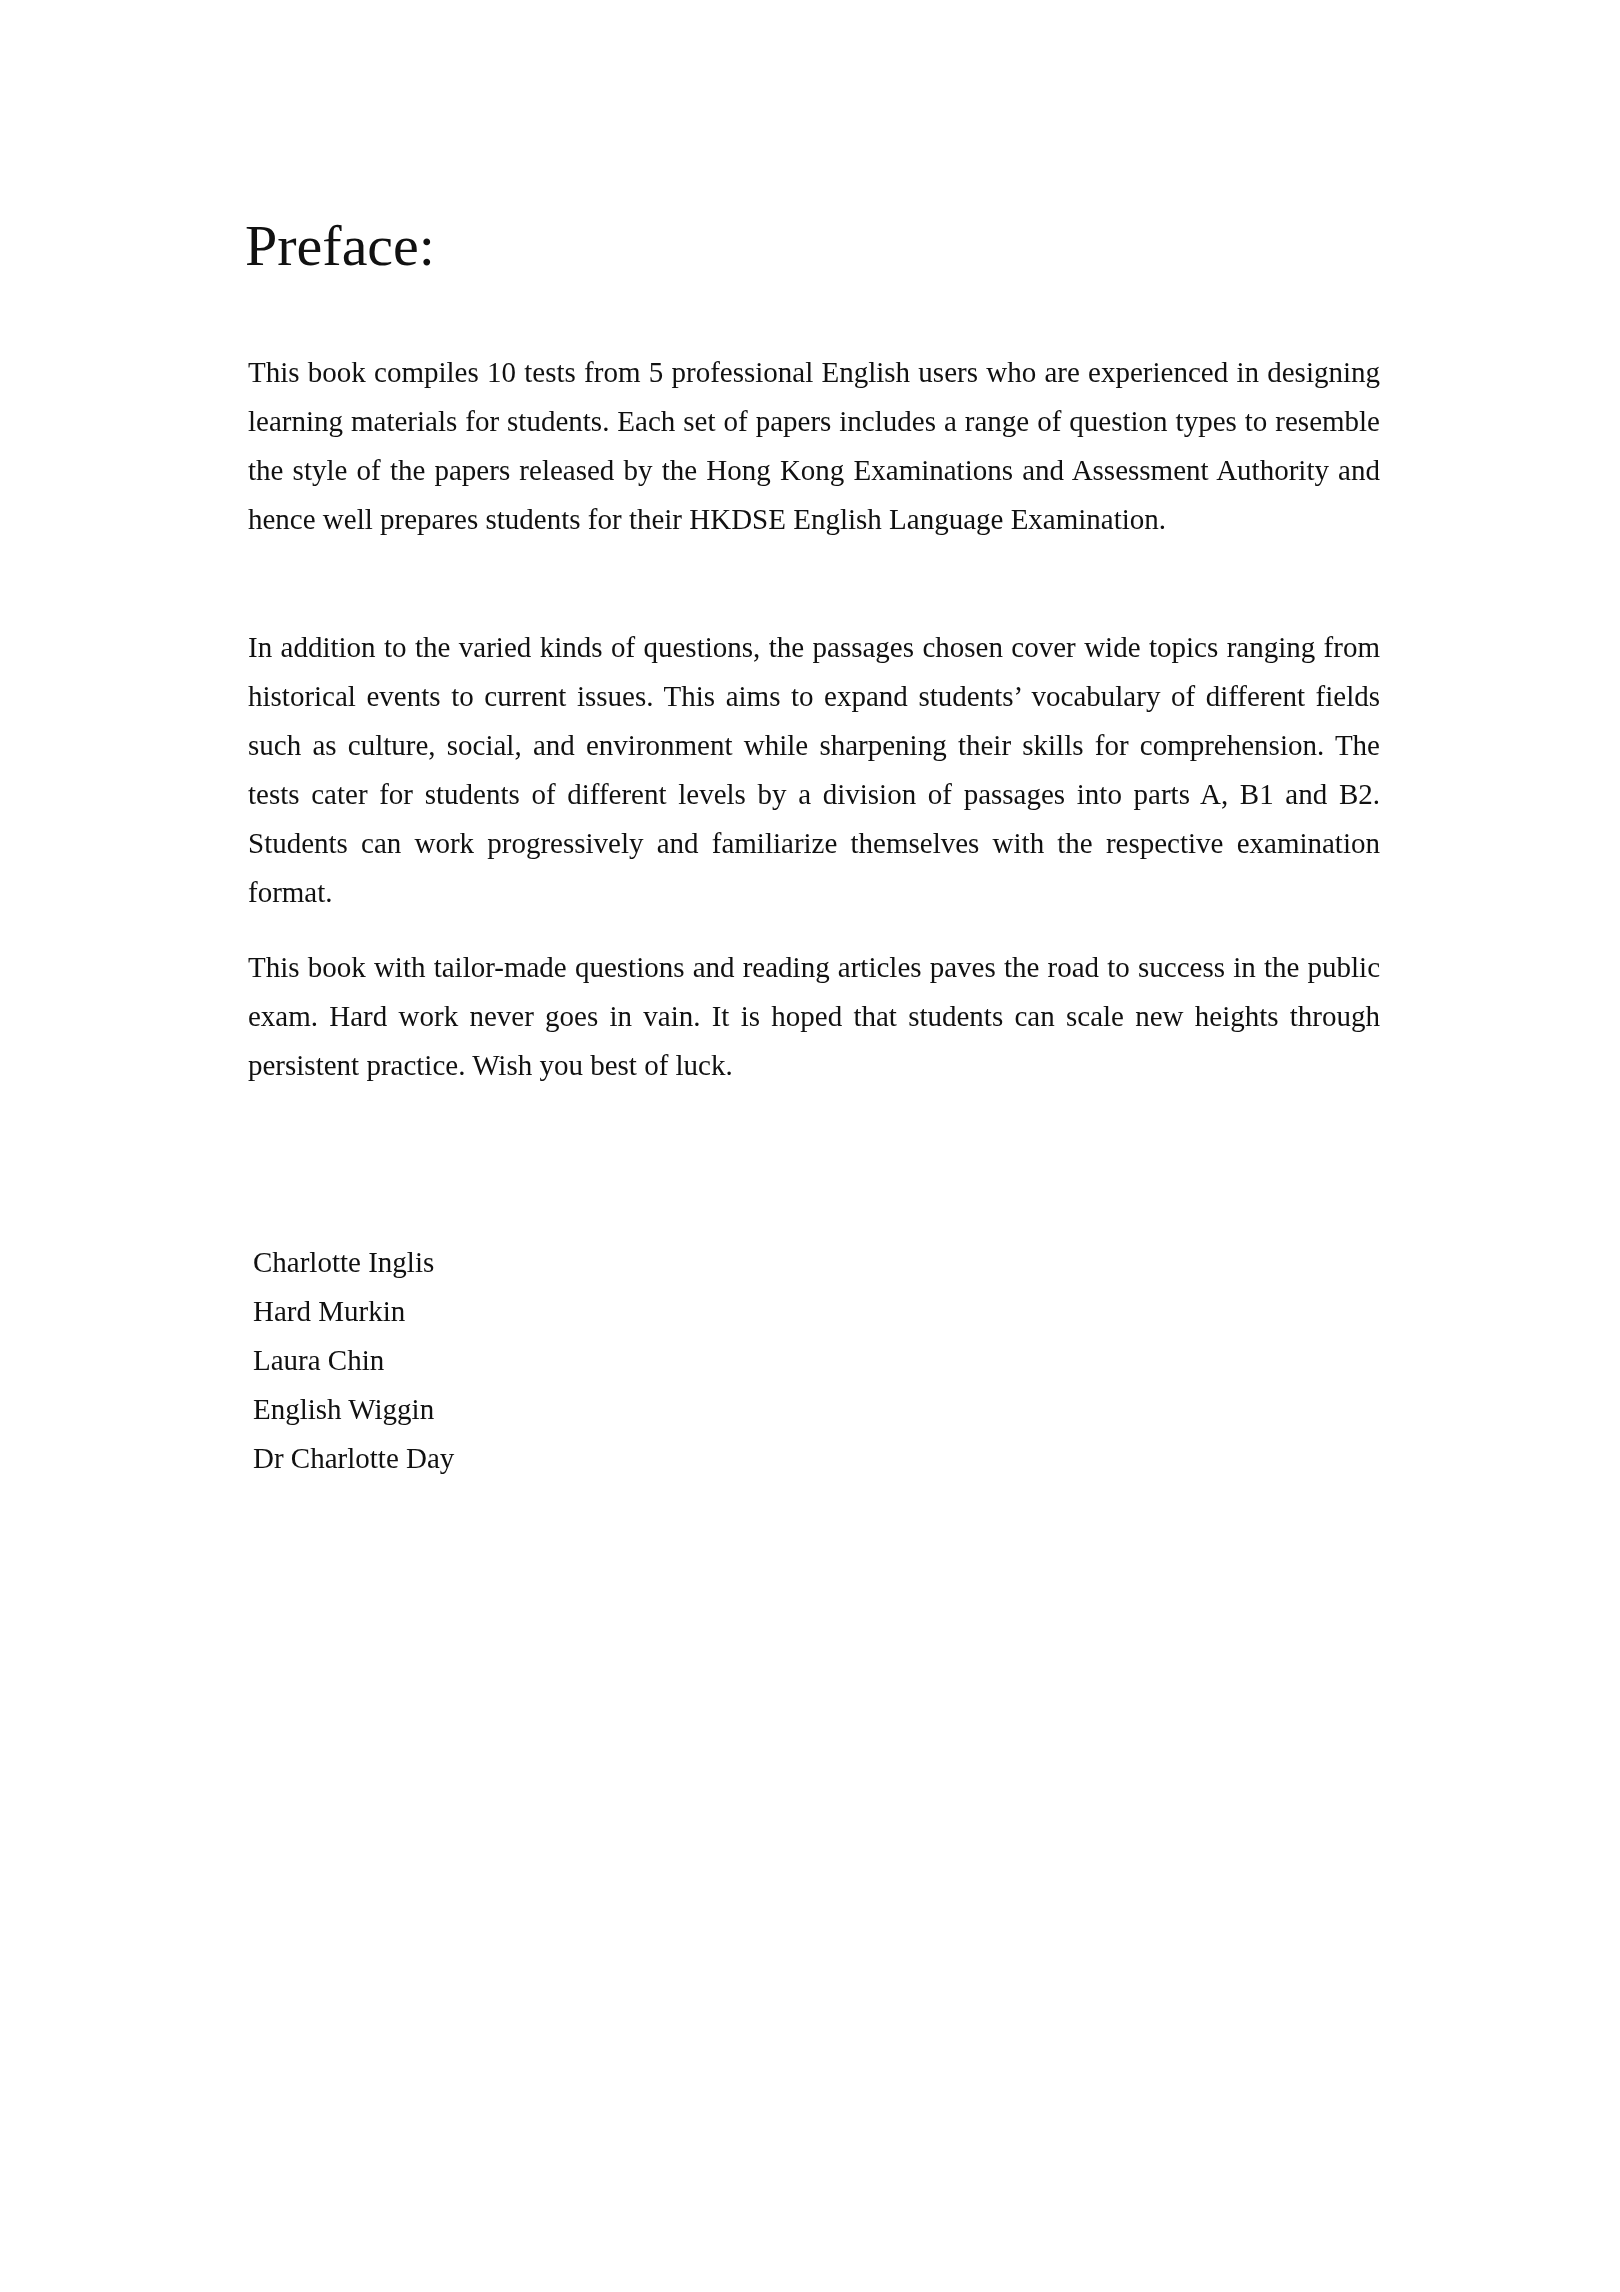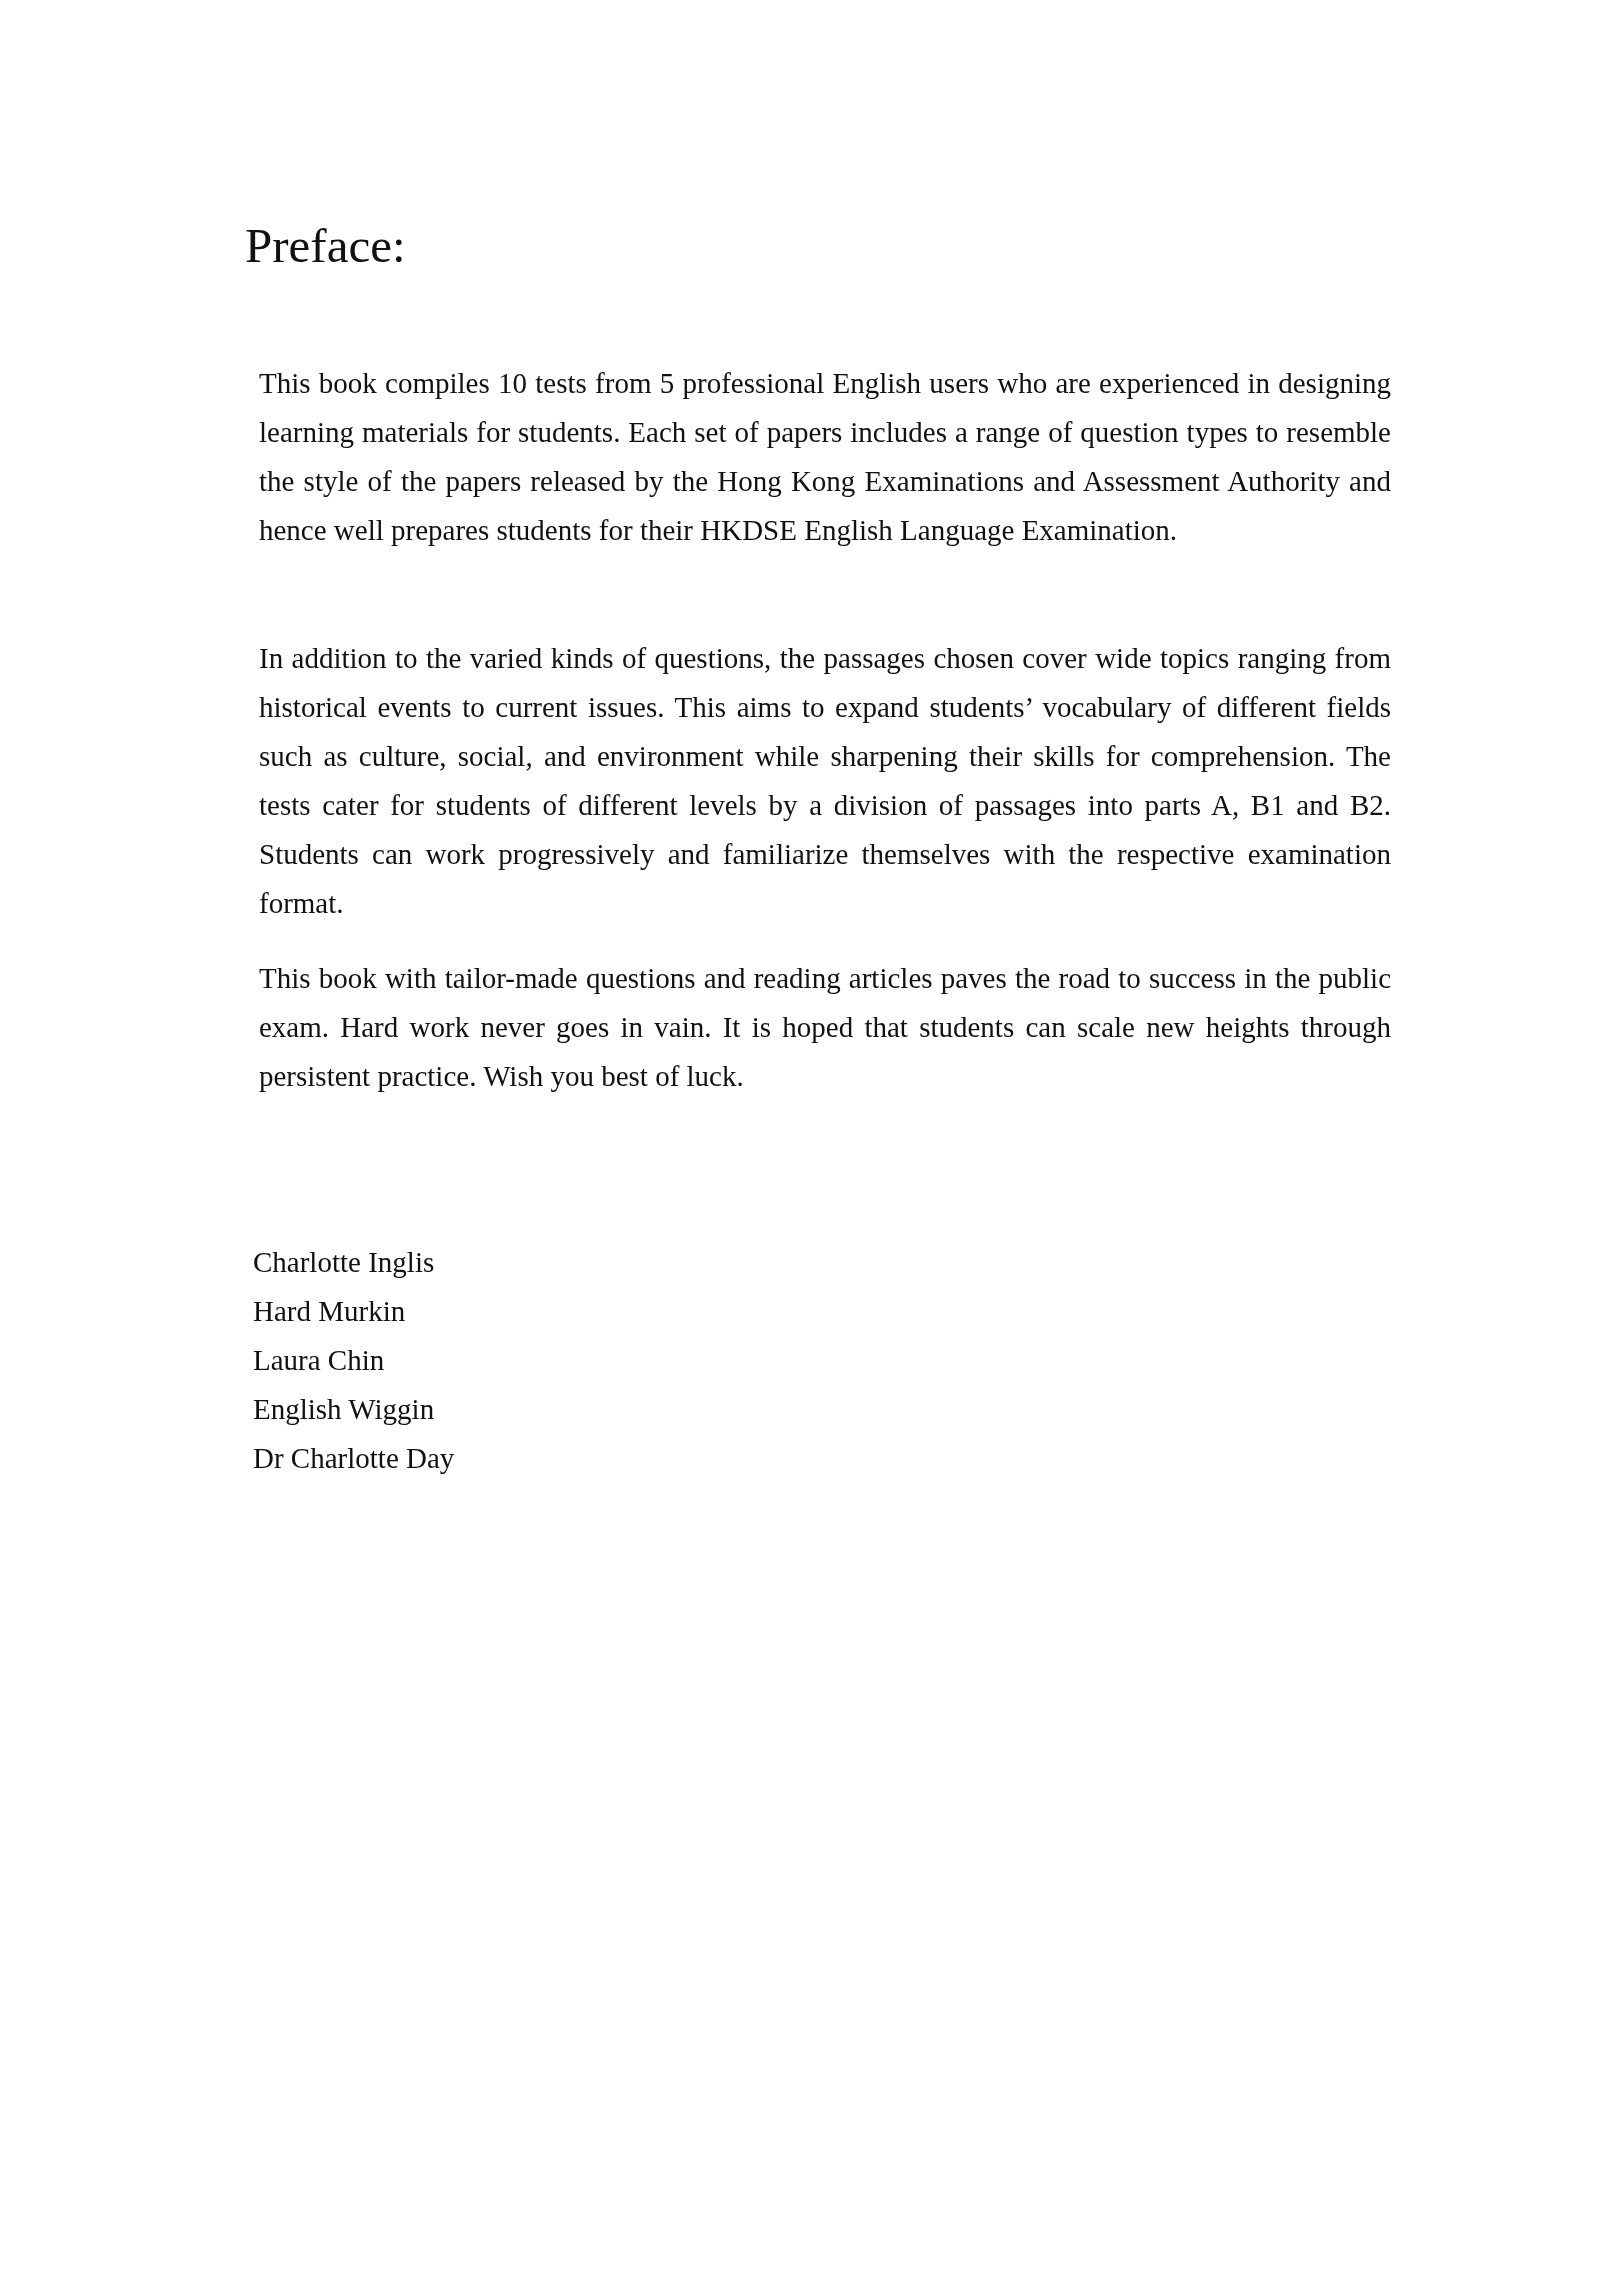--- a/index.html
+++ b/index.html
@@ -20,29 +20,29 @@
       left: 245px;
       top: 0;
       width: 1132px;
     }
     .title {
       position: absolute;
       left: 0;
       top: 218px;
       margin: 0;
       font-weight: normal;
-      font-size: 49px;
+      font-size: 58px;
       line-height: 55px;
       white-space: nowrap;
     }
     .para {
       position: absolute;
       left: 0;
       width: 1132px;
-      margin: 14px;
+      margin: 3px;
       font-size: 29px;
       line-height: 49px;
       text-align: justify;
       text-justify: inter-word;
     }
     .p1 { top: 345px; }
     .p2 { top: 620px; }
     .p3 { top: 940px; }
     .authors {
       position: absolute;

